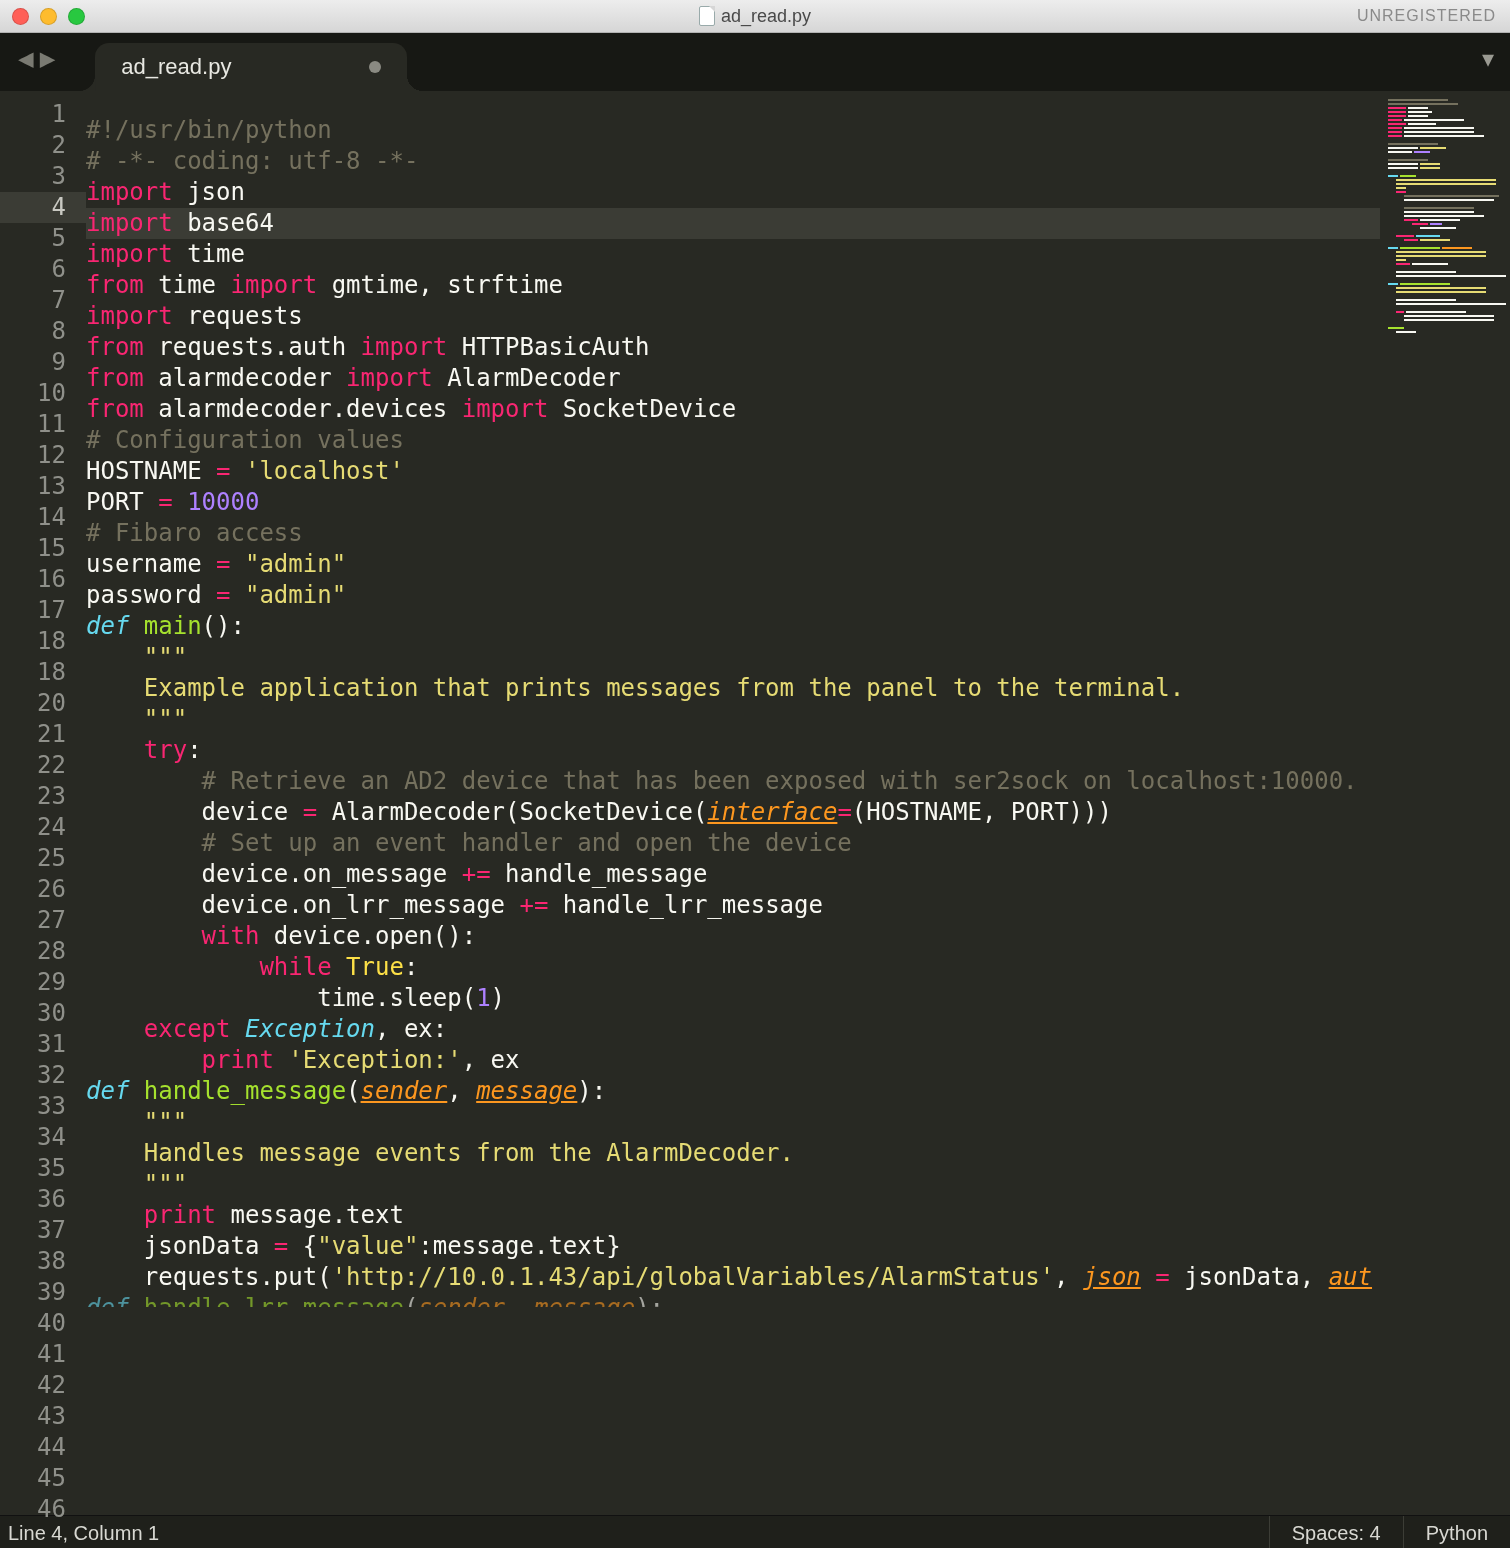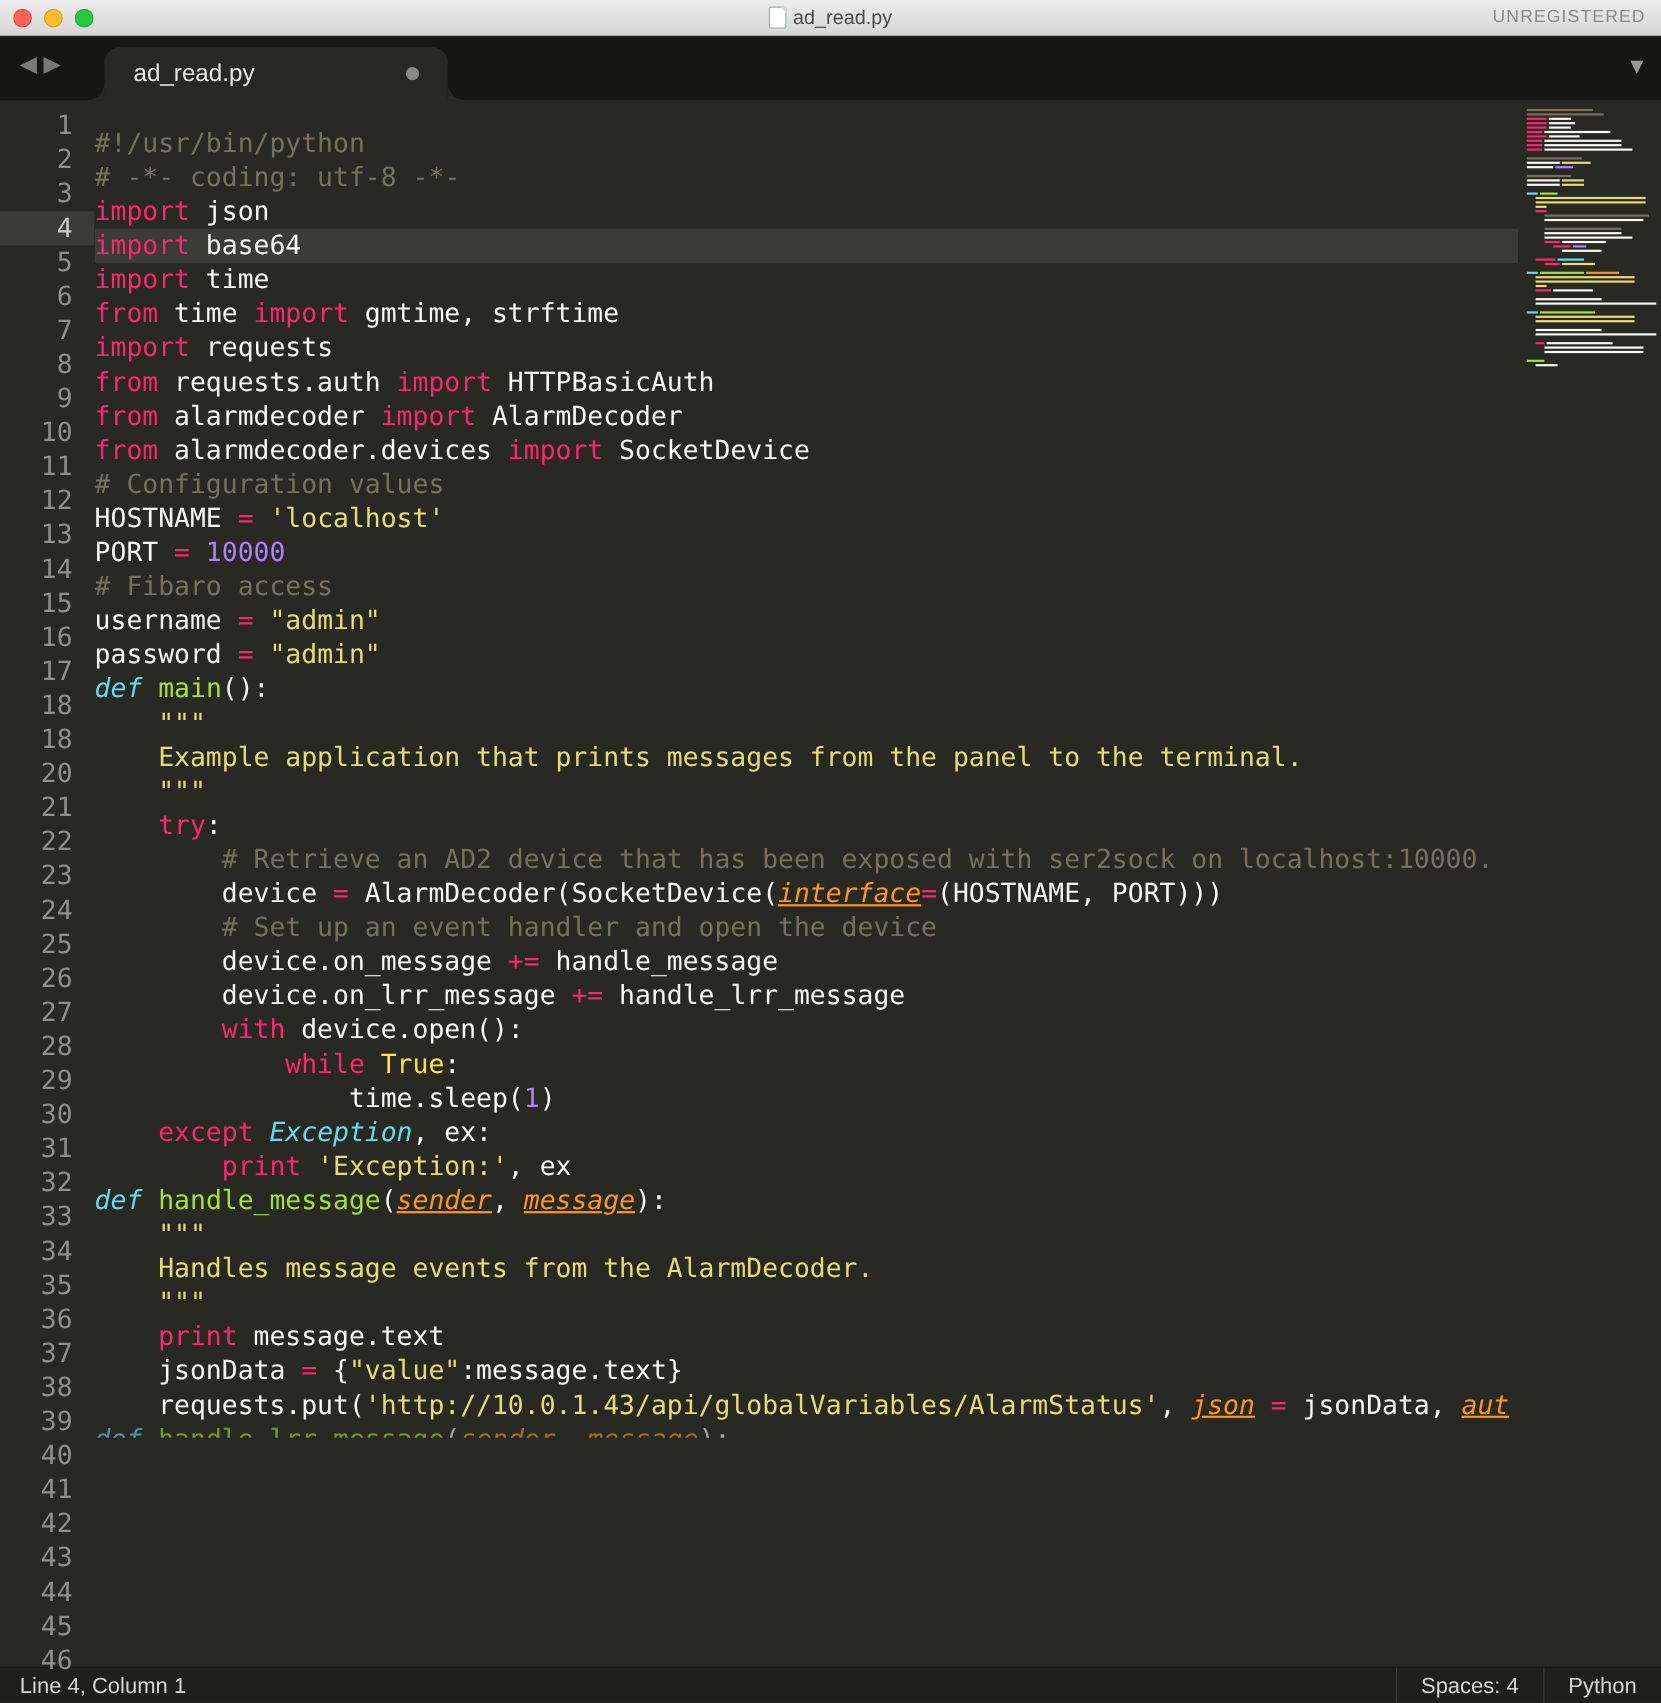--- a/index.html
+++ b/index.html
@@ -158,21 +158,21 @@
   
   .status-bar {
     height:34px;
     background:#1f201b;
     border-top:1px solid #111;
     display:flex; align-items:center;
     font-family:-apple-system,"Helvetica Neue",sans-serif;
     font-size:20px;
     color:#d8d8d2;
   }
-  .status-left { padding-left:18px; }
+  .status-left { padding-left:8px; }
   .status-right { margin-left:auto; display:flex; }
   .status-seg {
     padding:0 22px;
     border-left:1px solid #3c3d36;
     height:34px; line-height:34px;
     cursor:pointer;
   }
 </style>
 </head>
 <body>

